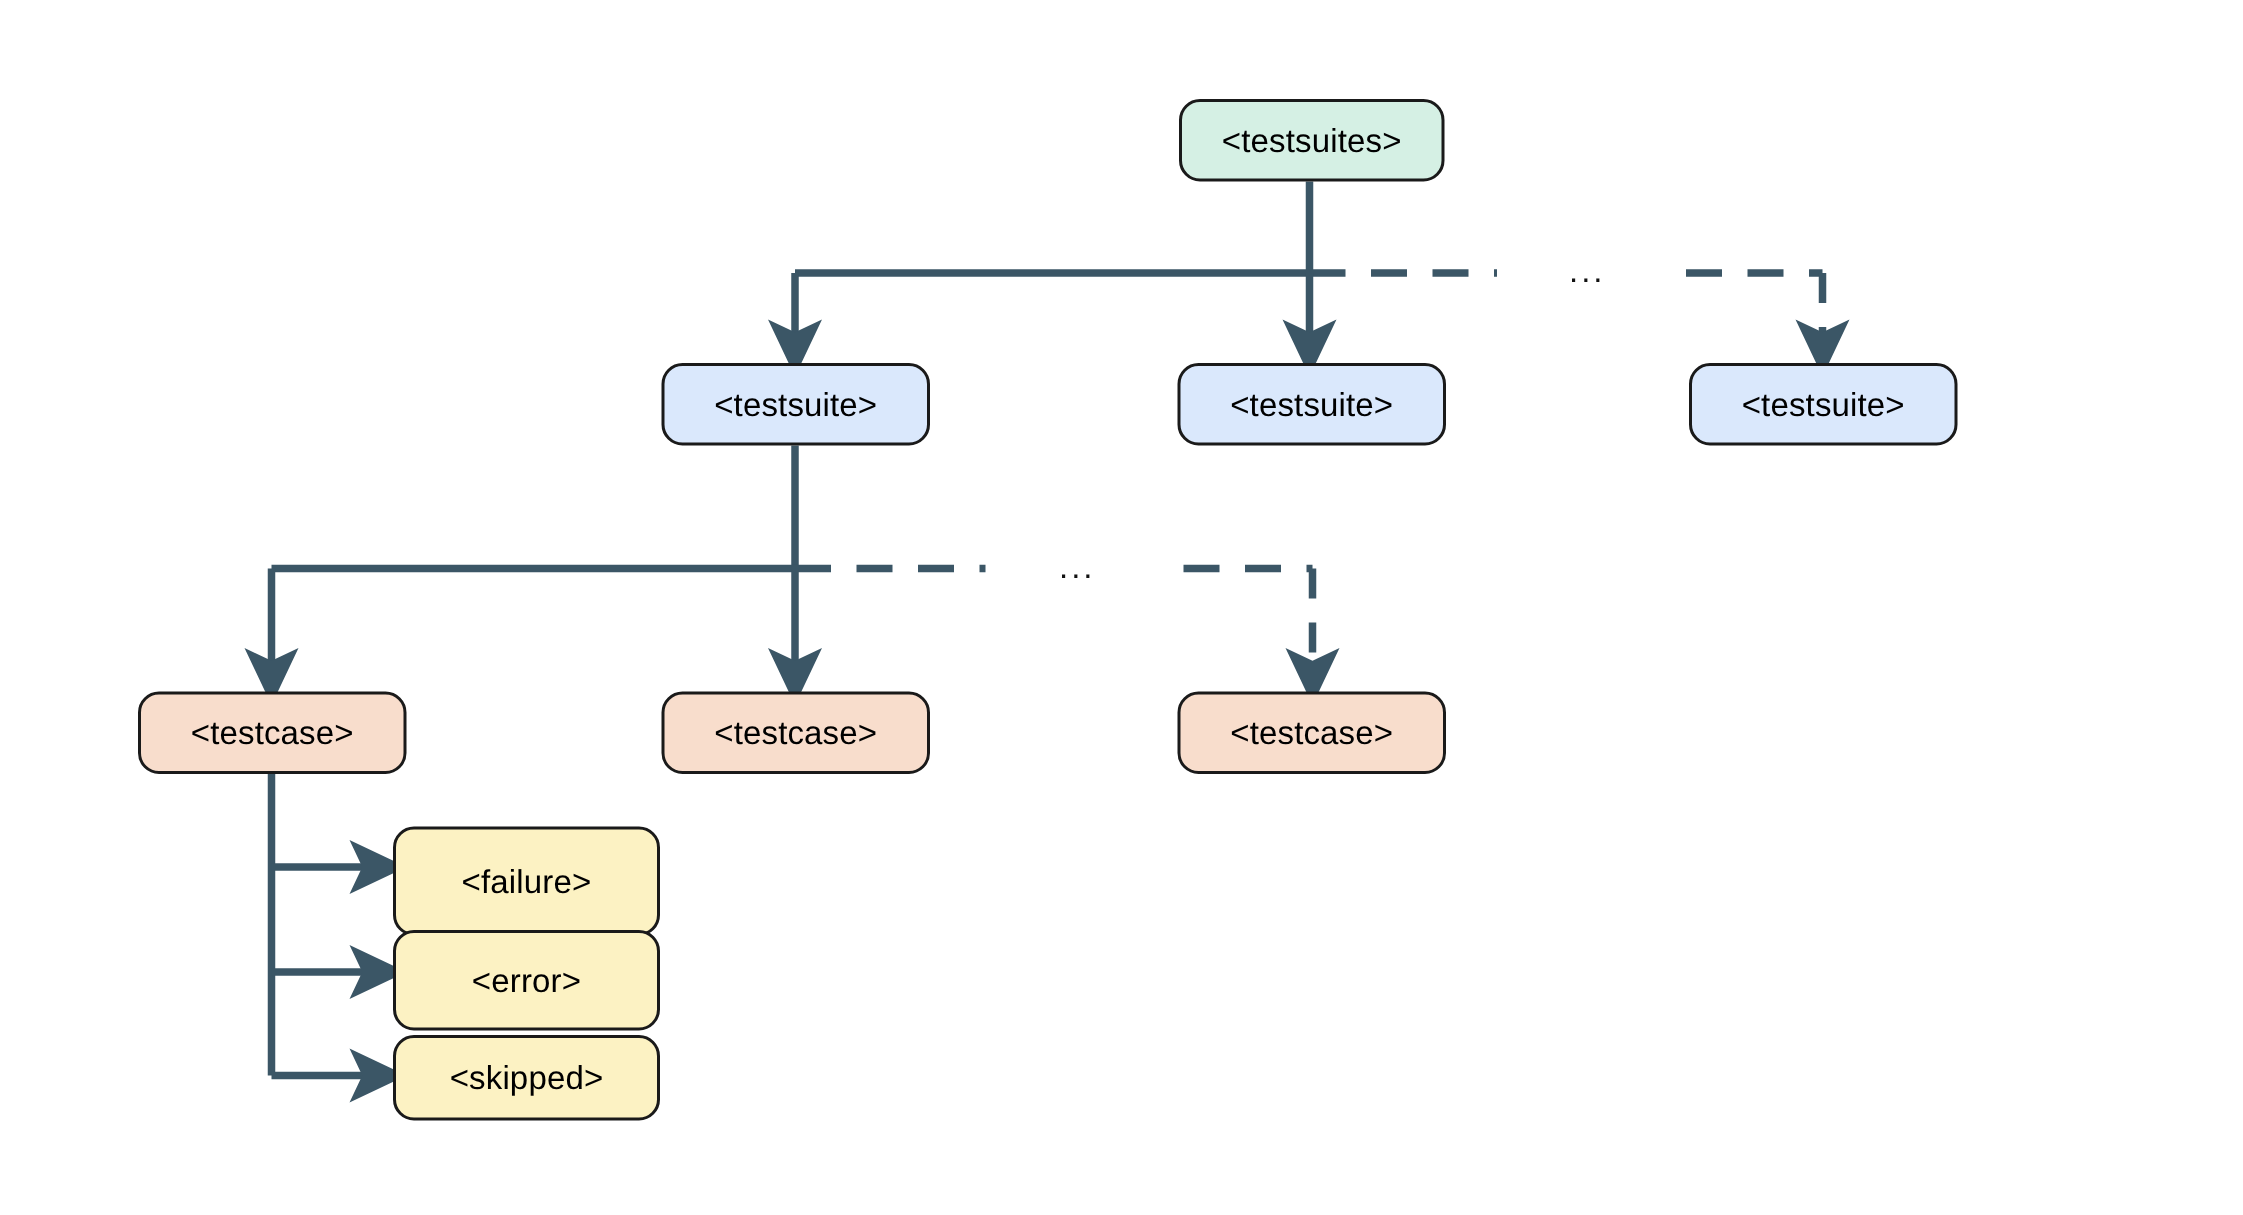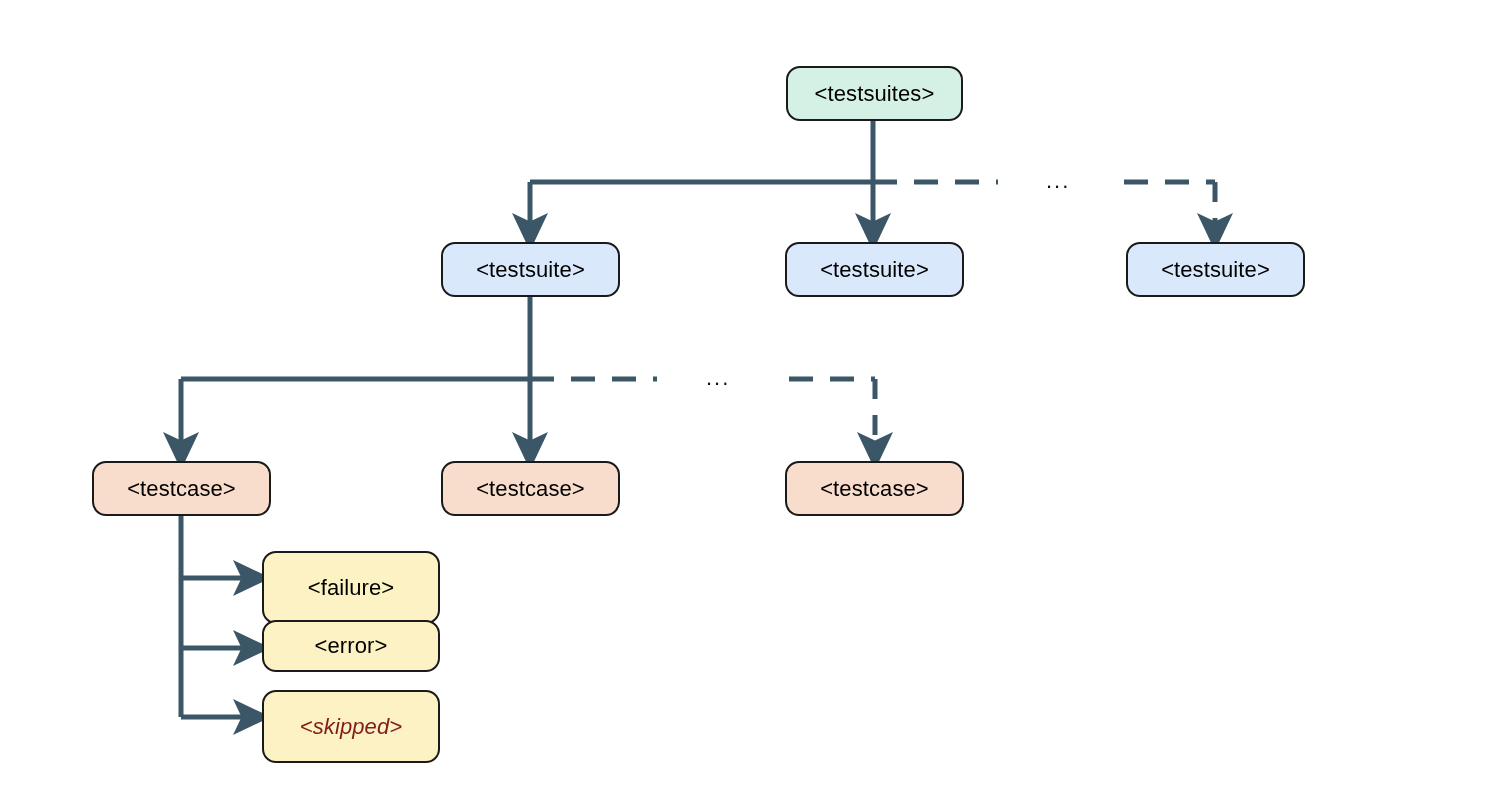--- a/index.html
+++ b/index.html
@@ -82,17 +82,17 @@
   </svg>
 
 <div class="node" style="left: 786px; top: 66px; width: 177px; height: 55px; background: rgb(213, 240, 228); border-color: rgb(26, 26, 26); color: rgb(0, 0, 0);">&lt;testsuites&gt;</div>
     <div class="node" style="left: 441px; top: 242px; width: 179px; height: 55px; background: rgb(218, 232, 252); border-color: rgb(26, 26, 26); color: rgb(0, 0, 0);">&lt;testsuite&gt;</div>
     <div class="node" style="left: 785px; top: 242px; width: 179px; height: 55px; background: rgb(218, 232, 252); border-color: rgb(26, 26, 26); color: rgb(0, 0, 0);">&lt;testsuite&gt;</div>
     <div class="node" style="left: 1126px; top: 242px; width: 179px; height: 55px; background: rgb(218, 232, 252); border-color: rgb(26, 26, 26); color: rgb(0, 0, 0);">&lt;testsuite&gt;</div>
     <div class="node" style="left: 92px; top: 461px; width: 179px; height: 55px; background: rgb(248, 221, 204); border-color: rgb(26, 26, 26); color: rgb(0, 0, 0);">&lt;testcase&gt;</div>
     <div class="node" style="left: 441px; top: 461px; width: 179px; height: 55px; background: rgb(248, 221, 204); border-color: rgb(26, 26, 26); color: rgb(0, 0, 0);">&lt;testcase&gt;</div>
     <div class="node" style="left: 785px; top: 461px; width: 179px; height: 55px; background: rgb(248, 221, 204); border-color: rgb(26, 26, 26); color: rgb(0, 0, 0);">&lt;testcase&gt;</div>
     <div class="node" style="left: 262px; top: 551px; width: 178px; height: 73px; background: rgb(252, 242, 195); border-color: rgb(26, 26, 26); color: rgb(0, 0, 0);">&lt;failure&gt;</div>
-    <div class="node" style="left: 262px; top: 620px; width: 178px; height: 52px; background: rgb(252, 242, 195); border-color: rgb(26, 26, 26); color: rgb(0, 0, 0);">&lt;error&gt;</div>
-    <div class="node" style="left: 262px; top: 690px; width: 178px; height: 73px; background: rgb(252, 242, 195); border-color: rgb(26, 26, 26); color: #7f1d1d; font-style: italic;">&lt;skipped&gt;</div>
+    <div class="node" style="left: 262px; top: 620px; width: 178px; height: 67px; background: rgb(252, 242, 195); border-color: rgb(26, 26, 26); color: rgb(0, 0, 0);">&lt;error&gt;</div>
+    <div class="node" style="left: 262px; top: 690px; width: 178px; height: 57px; background: rgb(252, 242, 195); border-color: rgb(26, 26, 26); color: #000000;">&lt;skipped&gt;</div>
     <div class="ell" style="left: 1046px; top: 170px;">...</div>
     <div class="ell" style="left: 706px; top: 367px;">...</div>
   </div>
 
 </body></html>

